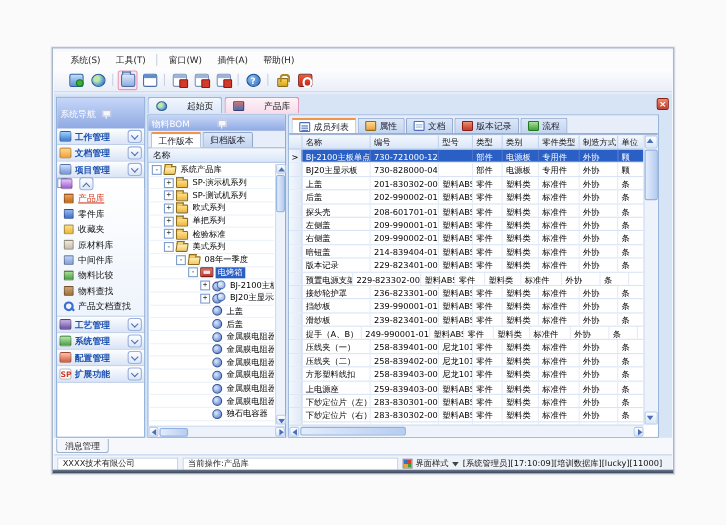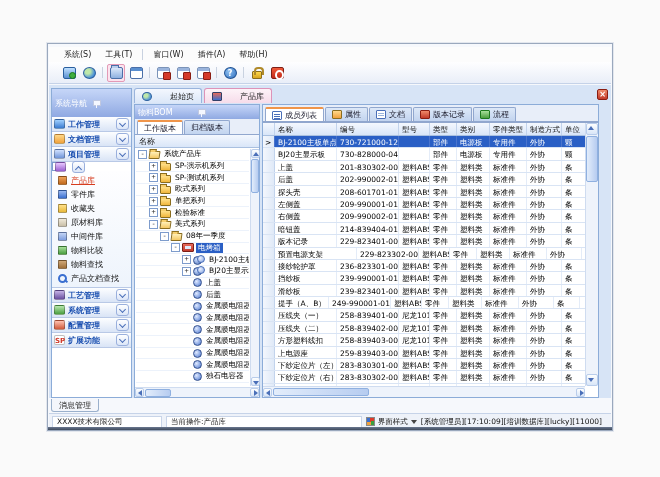--- a/index.html
+++ b/index.html
@@ -564,21 +564,21 @@
               <span class="gc" style="width: 62px;">229-823401-00X</span>
               <span class="gc" style="width: 31px;">塑料ABS</span>
               <span class="gc" style="width: 27px;">零件</span>
               <span class="gc" style="width: 33px;">塑料类</span>
               <span class="gc" style="width: 37px;">标准件</span>
               <span class="gc" style="width: 35px;">外协</span>
               <span class="gc" style="width: 26px;">条</span>
             </div>
             <div class="grow">
               <span class="gc ind" style="width: 12px;"></span>
-              <span class="gc" style="width: 82px;">预置电源支架</span>
+              <span class="gc" style="width: 46px;">预置电源支架</span>
               <span class="gc" style="width: 62px;">229-823302-00X</span>
               <span class="gc" style="width: 31px;">塑料ABS</span>
               <span class="gc" style="width: 27px;">零件</span>
               <span class="gc" style="width: 33px;">塑料类</span>
               <span class="gc" style="width: 37px;">标准件</span>
               <span class="gc" style="width: 35px;">外协</span>
               <span class="gc" style="width: 26px;">条</span>
             </div>
             <div class="grow">
               <span class="gc ind" style="width: 12px;"></span>

